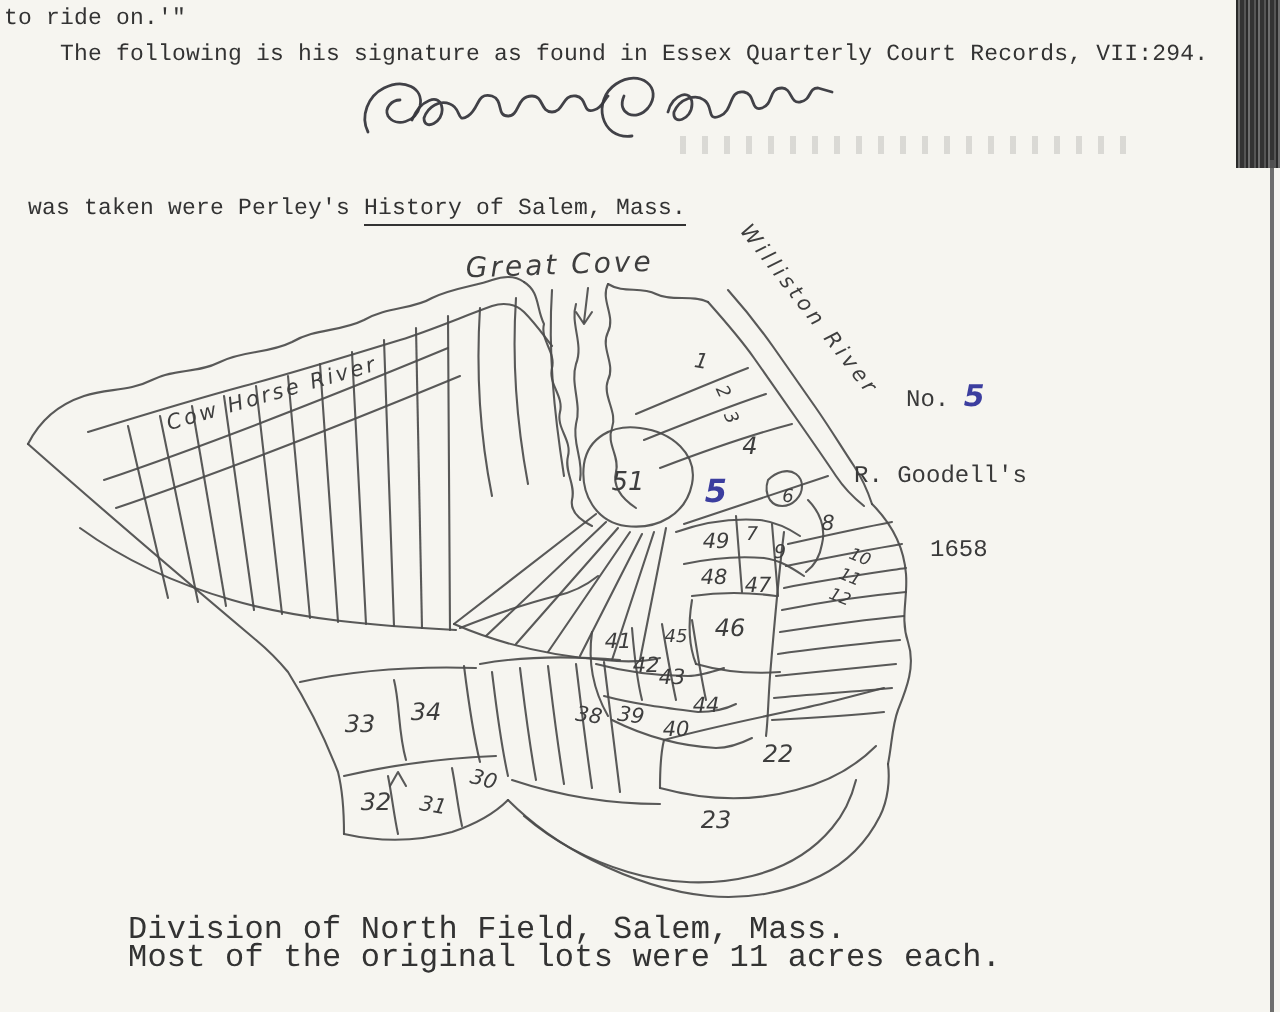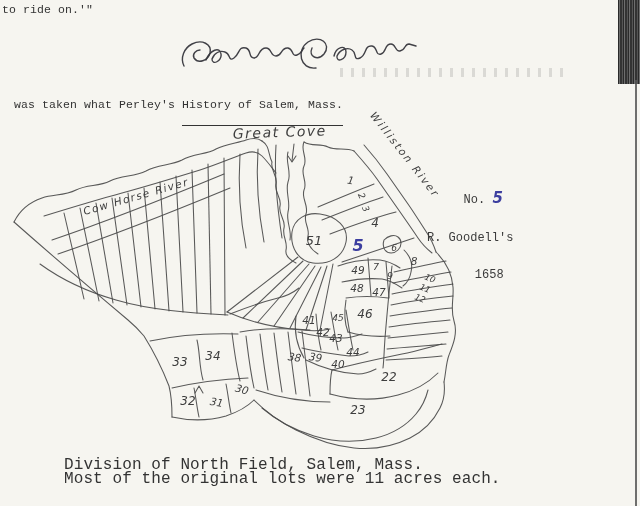--- a/index.html
+++ b/index.html
@@ -1,43 +1,44 @@
 <!DOCTYPE html>
 <html><head>
 <meta charset="utf-8">
 <style>
   html,body{margin:0;padding:0;background:#9a9a9a;}
   .page{position:relative;width:640px;height:506px;background:#f6f5f0;overflow:hidden;
         font-family:"Liberation Mono",monospace;color:#2e2e2e;}
   .typed{position:absolute;font-size:11.5px;letter-spacing:.1px;white-space:pre;color:#333;}
   .cap{font-size:16px;}
-  .underline{border-bottom:1.3px solid #333;padding-bottom:14px;}
+  .underline{border-bottom:1.3px solid #333;padding-bottom:1px;}
   svg.overlay{position:absolute;left:0;top:0;width:640px;height:506px;}
   svg.overlay path{fill:none;stroke:#4b4b4b;stroke-width:1.05;stroke-linecap:round;stroke-linejoin:round;opacity:.92;}
   svg.overlay g[data-name="signature-drawing"] path{stroke:#37373d;stroke-width:1.4;opacity:.95;}
   .hand{font-family:"DejaVu Sans",sans-serif;font-style:italic;fill:#3e3e3e;}
   .hand.blue{fill:#3c3e9f;font-weight:bold;}
-  .annot{position:absolute;left:427px;top:168px;font-size:12px;line-height:12.5px;color:#3a3a3a;white-space:pre;text-align:center;}
+  .annot{position:absolute;left:427px;top:168px;font-size:12px;line-height:12.5px;color:#3a3a3a;white-space:pre;}
   .annot .l1{margin-left:26px;}
   .annot .l3{margin-left:38px;}
   .blue5{color:#3c3e9f;font-family:"DejaVu Sans",sans-serif;font-style:italic;font-weight:bold;font-size:15px;line-height:10px;}
   .scanband{position:absolute;left:618px;top:0;width:22px;height:84px;
     background:repeating-linear-gradient(90deg,#2a2a2a 0 1px,#6e6e6e 1px 2px,#333 2px 4px,#555 4px 5px);}
   .scanline{position:absolute;left:635px;top:80px;width:2px;height:426px;background:#565656;opacity:.85;}
   .smudge{position:absolute;left:340px;top:68px;width:230px;height:9px;opacity:.30;
     background:repeating-linear-gradient(90deg,rgba(60,60,60,.5) 0 3px,transparent 3px 11px);}
 </style>
 </head>
 <body>
 
 <div class="page" data-name="scanned-page">
 
   <div class="typed" style="left:2px;top:3px" data-name="body-text-fragment">to ride on.'"</div>
-
-  <div class="typed" style="left:14px;top:98px" data-name="map-intro-line2"><span data-name="map-intro-line2-prefix">was taken what Perley's </span><span class="underline" data-name="book-title-underlined">History of Salem, Mass.</span></div>
+  <div class="typed" style="left:30px;top:21px" data-name="signature-intro-text">The following is his signature as found in Essex Quarterly Court Records, VII:294.</div>
+
+  <div class="typed" style="left:14px;top:98px" data-name="map-intro-line2"><span data-name="map-intro-line2-prefix">was taken were Perley's </span><span class="underline" data-name="book-title-underlined">History of Salem, Mass.</span></div>
 
   <svg class="overlay" viewBox="0 0 640 506" data-name="map-drawing">
 
     <g data-name="signature-drawing">
       <path d="M184,66 C180,58 184,48 192,44 C202,39 212,44 210,53 C208,61 198,64 194,58 C192,54 196,50 200,50"></path>
       <path d="M206,60 C210,50 220,46 221,54 C222,61 212,66 212,59 C214,53 220,50 225,52 C231,54 228,62 234,58 C240,54 238,46 246,48 C252,50 248,58 254,58 C260,58 258,48 266,48 C272,48 270,56 276,56 C282,56 281,47 288,48 C294,49 291,57 297,55 C301,54 302,50 304,48"></path>
       <path d="M316,68 C300,70 296,50 308,42 C320,34 332,44 324,54 C318,61 308,57 312,48"></path>
       <path d="M334,56 C336,47 346,44 346,52 C346,60 336,63 337,56 C340,49 348,47 352,50 C357,53 353,61 360,58 C367,55 364,45 372,46 C378,47 375,56 381,54 C387,52 384,44 391,44 C396,44 395,52 400,51 C406,50 404,44 409,44 L416,46"></path>
     </g>
 

